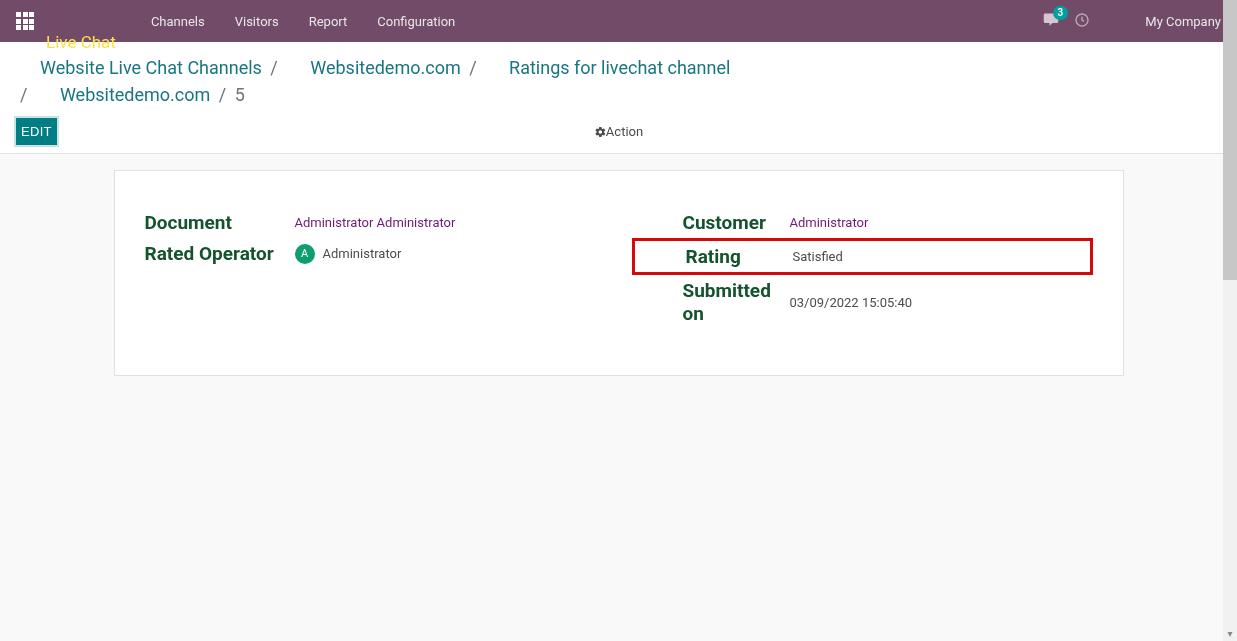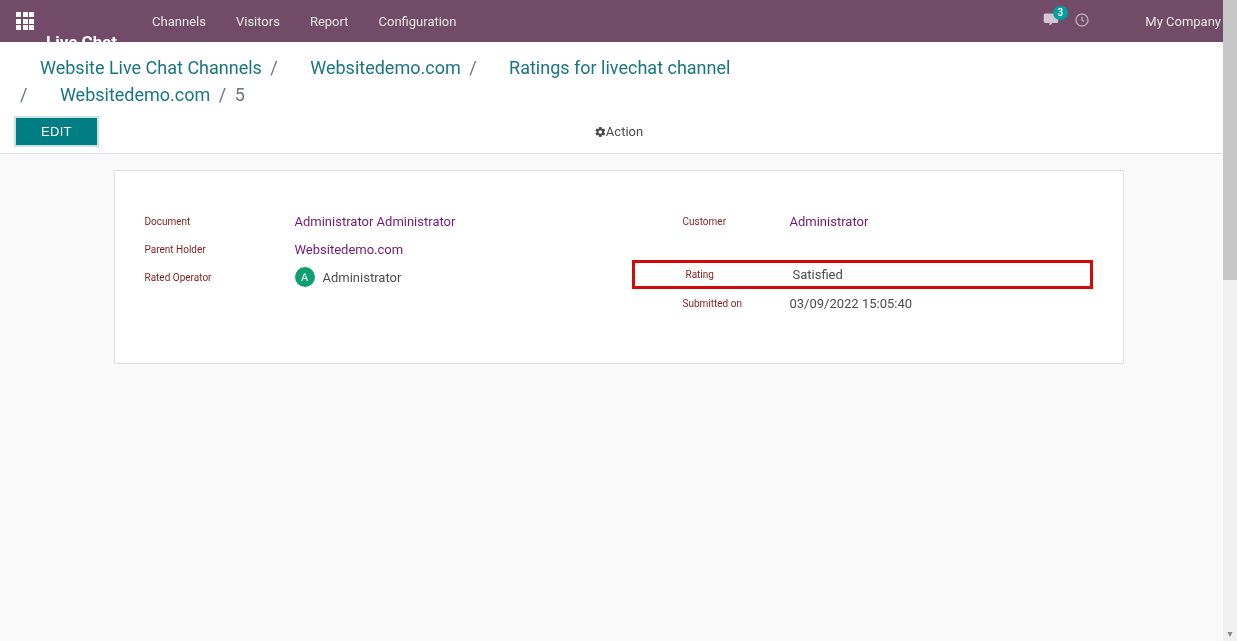--- a/index.html
+++ b/index.html
@@ -1,49 +1,49 @@
 <!DOCTYPE html>
 <html><head>
   <meta charset="utf-8">
   <style>
     * { margin: 0; padding: 0; box-sizing: border-box; }
     body { font-family: -apple-system, BlinkMacSystemFont, "Segoe UI", Roboto, "Helvetica Neue", Arial, sans-serif; font-size: 13px; color: #4c4c4c; background: #f9f9f9; }
 
     .topbar { background: #714B67; height: 42px; display: flex; align-items: center; padding: 0 16px; color: #fff; }
     .apps-icon { display: grid; grid-template-columns: repeat(3, 5px); grid-template-rows: repeat(3, 5px); gap: 1.5px; margin-right: 12px; cursor: pointer; }
     .apps-icon span { background: #fff; width: 5px; height: 5px; }
-    .app-name { font-size: 17px; font-weight: 700; margin-right: 20px; color: #ffffff; margin-top: 42px; }
+    .app-name { font-size: 17px; font-weight: 400; margin-right: 20px; color: #fde047; margin-top: 42px; }
     .nav-item { color: #e7e7e7; font-size: 13px; padding: 0 15px; cursor: pointer; }
     .topbar-right { margin-left: auto; display: flex; align-items: center; gap: 14px; }
     .message-icon { position: relative; cursor: pointer; }
     .badge { position: absolute; top: -6px; right: -8px; background: #00A09D; color: #fff; border-radius: 9px; font-size: 10px; font-weight: 600; padding: 1px 5px; line-height: 12px; }
     .clock-icon { cursor: pointer; color: #d7c6d1; }
     .company { font-size: 13px; color: #e7e7e7; cursor: pointer; margin-left: 41px; }
 
     .breadcrumb-bar { background: #fff; border-bottom: 1px solid #dee2e6; padding: 12px 16px 8px; }
     .breadcrumbs { font-size: 18px; font-weight: 400; line-height: 1.5; }
     .breadcrumbs .bc-link { color: #197582; cursor: pointer; margin-left: 24px; }
     .breadcrumbs .sep { color: #6c757d; margin: 0 4px; }
     .breadcrumbs .bc-last { color: #6c757d; }
 
     .actionbar { display: flex; align-items: center; padding-top: 10px; position: relative; }
-    .edit-btn { background: #017e84; color: #fff; border: 1px solid #017e84; box-shadow: 0 0 0 2px #c7e3e5; padding: 5px 24px; font-size: 13px; cursor: pointer; font-weight: 500; letter-spacing: 0.3px; }
+    .edit-btn { background: #017e84; color: #fff; border: 1px solid #017e84; box-shadow: 0 0 0 2px #c7e3e5; padding: 5px 4px; font-size: 13px; cursor: pointer; font-weight: 500; letter-spacing: 0.3px; }
     .action-menu { position: absolute; left: 50%; transform: translateX(-50%); color: #4c4c4c; cursor: pointer; font-size: 13px; display: flex; align-items: center; }
 
     .sheet-wrap { max-width: 1010px; margin: 16px auto 0; }
     .sheet { background: #fff; border: 1px solid #e0e0e0; padding: 36px 30px 46px; display: flex; gap: 26px; }
     .col { flex: 1; }
     .field-row { display: flex; padding: 4px 0; align-items: center; min-height: 28px; }
-    .field-label { width: 150px; color: #7f1d1d; font-size: 10px; font-weight: 400; }
+    .field-label { width: 150px; color: #14532d; font-size: 19px; font-weight: 700; }
     .field-value { font-size: 13px; color: #4c4c4c; }
     .link-val { color: #701a75; cursor: pointer; }
     .avatar { width: 20px; height: 20px; border-radius: 50%; background: #0e9e6f; color: #fff; font-size: 11px; display: inline-flex; align-items: center; justify-content: center; margin-right: 8px; }
     .checkbox-empty { width: 13px; height: 13px; border: 1px solid #999; display: inline-block; }
 
-    .highlight-row { border: 3px solid #d40a0a; margin-top: 25px; }
+    .highlight-row { border: 3px solid #d40a0a; }
     .col2 .field-row { display: flex; padding: 4px 8px; align-items: center; min-height: 28px; }
     .col2 .field-label { width: 150px; padding-left: 43px; }
 
     .scrollbar-right { position: fixed; right: 0; top: 0; width: 14px; height: 100%; background: #f1f1f1; }
     .scrollbar-thumb { position: absolute; top: 0; width: 14px; height: 280px; background: #c7c7c7; }
     .scroll-arrow-down { position: absolute; bottom: 0; left: 0; width: 14px; height: 15px; display: flex; align-items: center; justify-content: center; color: #888; font-size: 10px; }
   </style>
 </head>
 <body>
 
@@ -108,24 +108,20 @@
 
 <div class="sheet-wrap">
   <div class="sheet">
 
     <div class="col">
       <div class="field-row">
         <div class="field-label">Document</div>
         <div class="field-value link-val">Administrator Administrator</div>
       </div>
       <div class="field-row">
-        <div class="field-label">Parent Holder</div>
-        <div class="field-value link-val">Websitedemo.com</div>
-      </div>
-      <div class="field-row">
         <div class="field-label">Rated Operator</div>
         <div class="field-value" style="display:flex;align-items:center;">
           <span class="avatar">A</span>
           <span>Administrator</span>
         </div>
       </div>
     </div>
 
     <div class="col col2">
       <div class="field-row">

